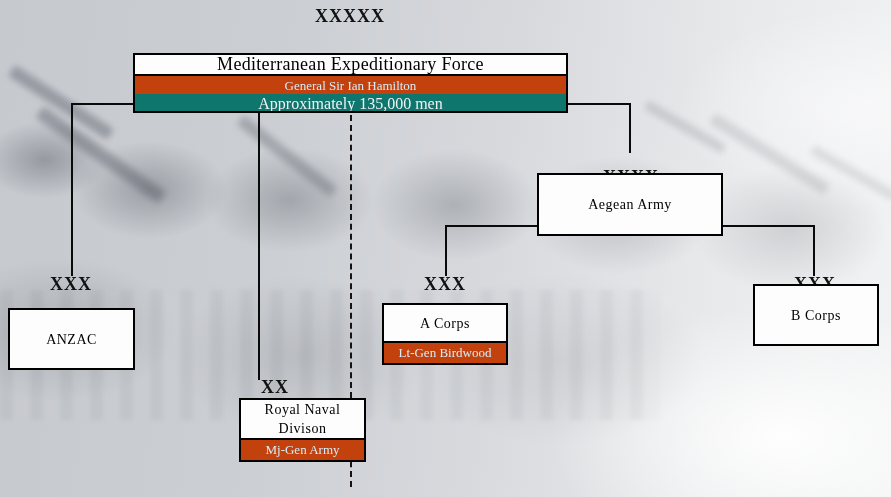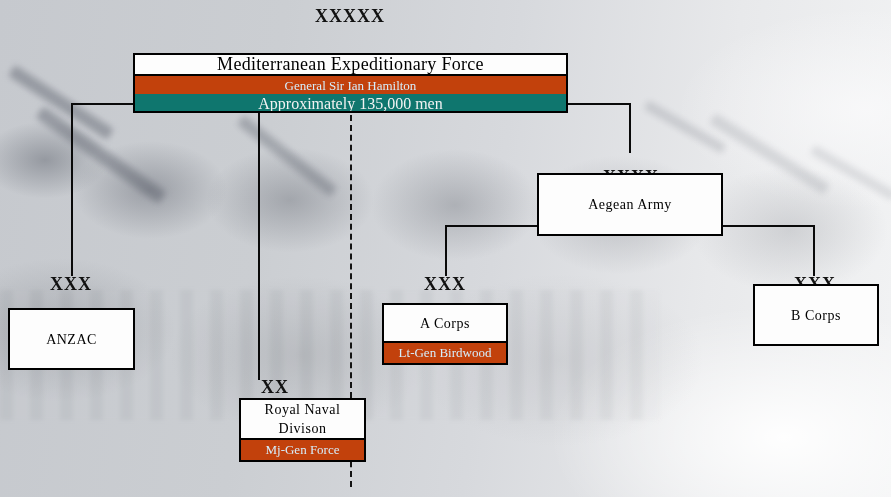--- a/index.html
+++ b/index.html
@@ -135,16 +135,16 @@
     <div class="u-name">A Corps</div>
     <div class="u-cmdr">Lt-Gen Birdwood</div>
   </div>
 
   <div class="unit" style="left:753px; top:284px; width:126px; height:62px;">
     <div class="u-name">B Corps</div>
   </div>
 
   <div class="unit" style="left:195px; top:398px; width:127px; height:64px;margin-left:44px;">
     <div class="u-name">Royal Naval Divison</div>
-    <div class="u-cmdr">Mj-Gen Force</div>
+    <div class="u-cmdr">Mj-Gen Army</div>
   </div>
 
 </div>
 
 </body></html>

